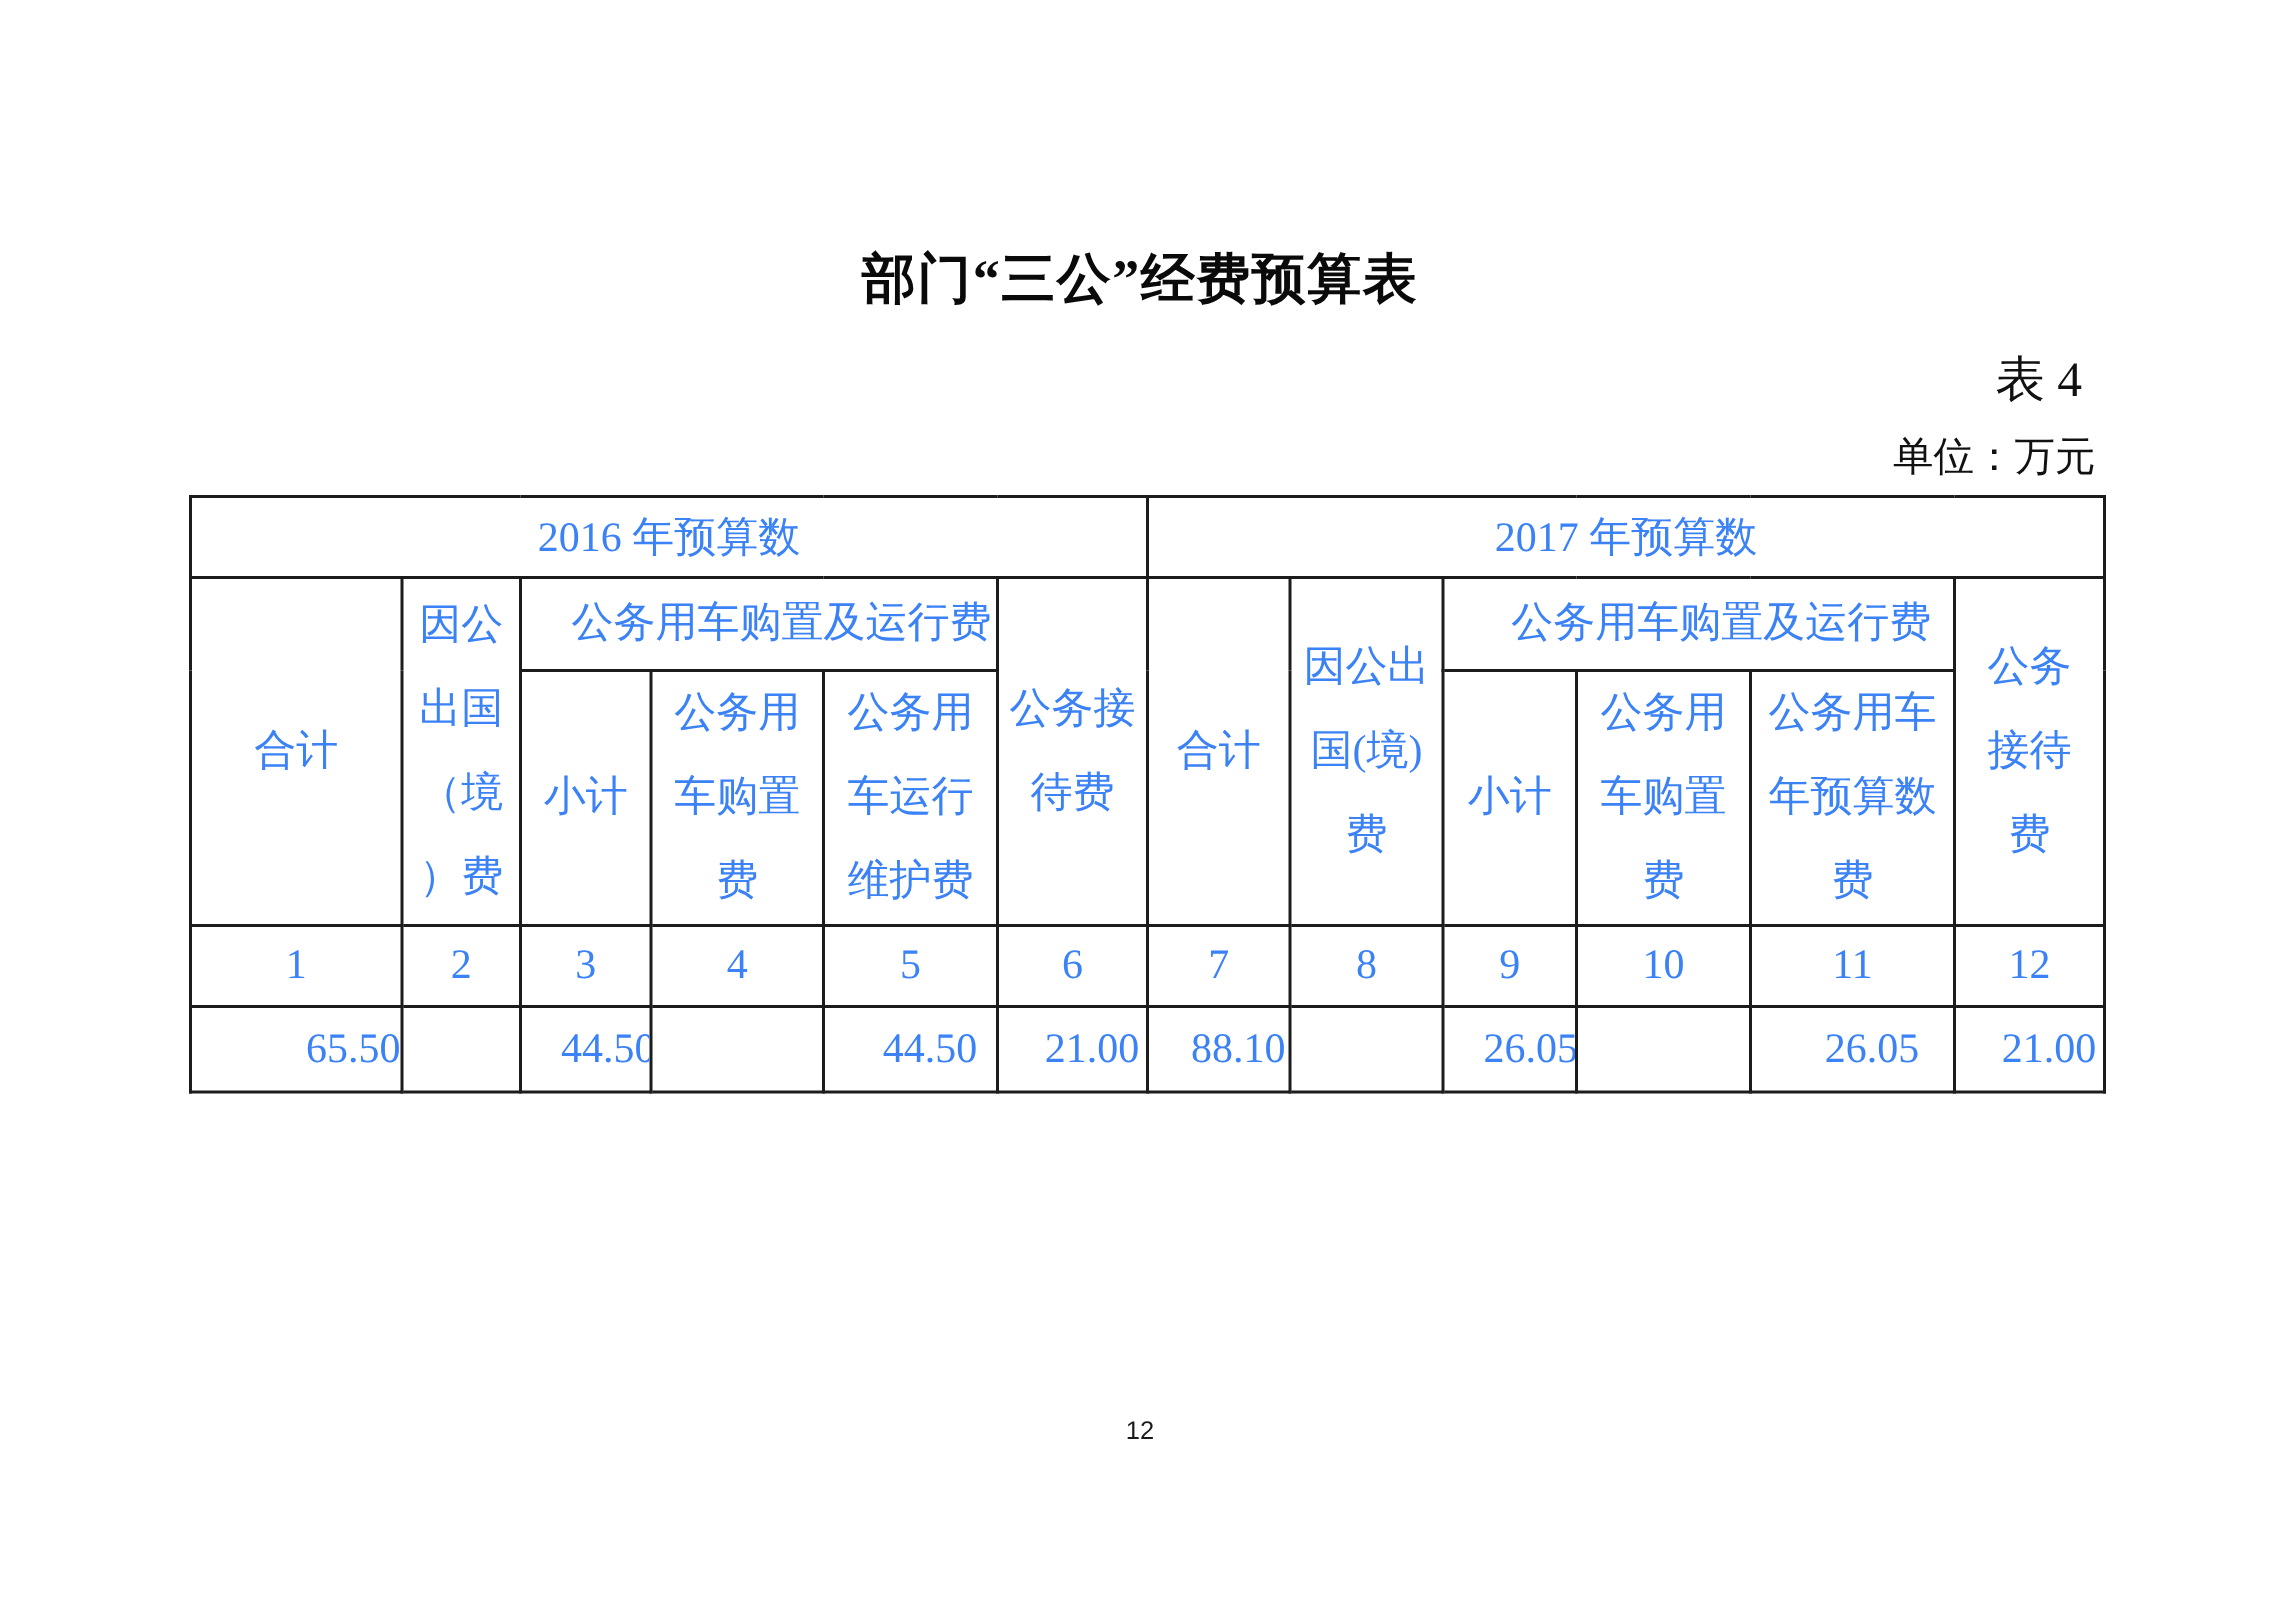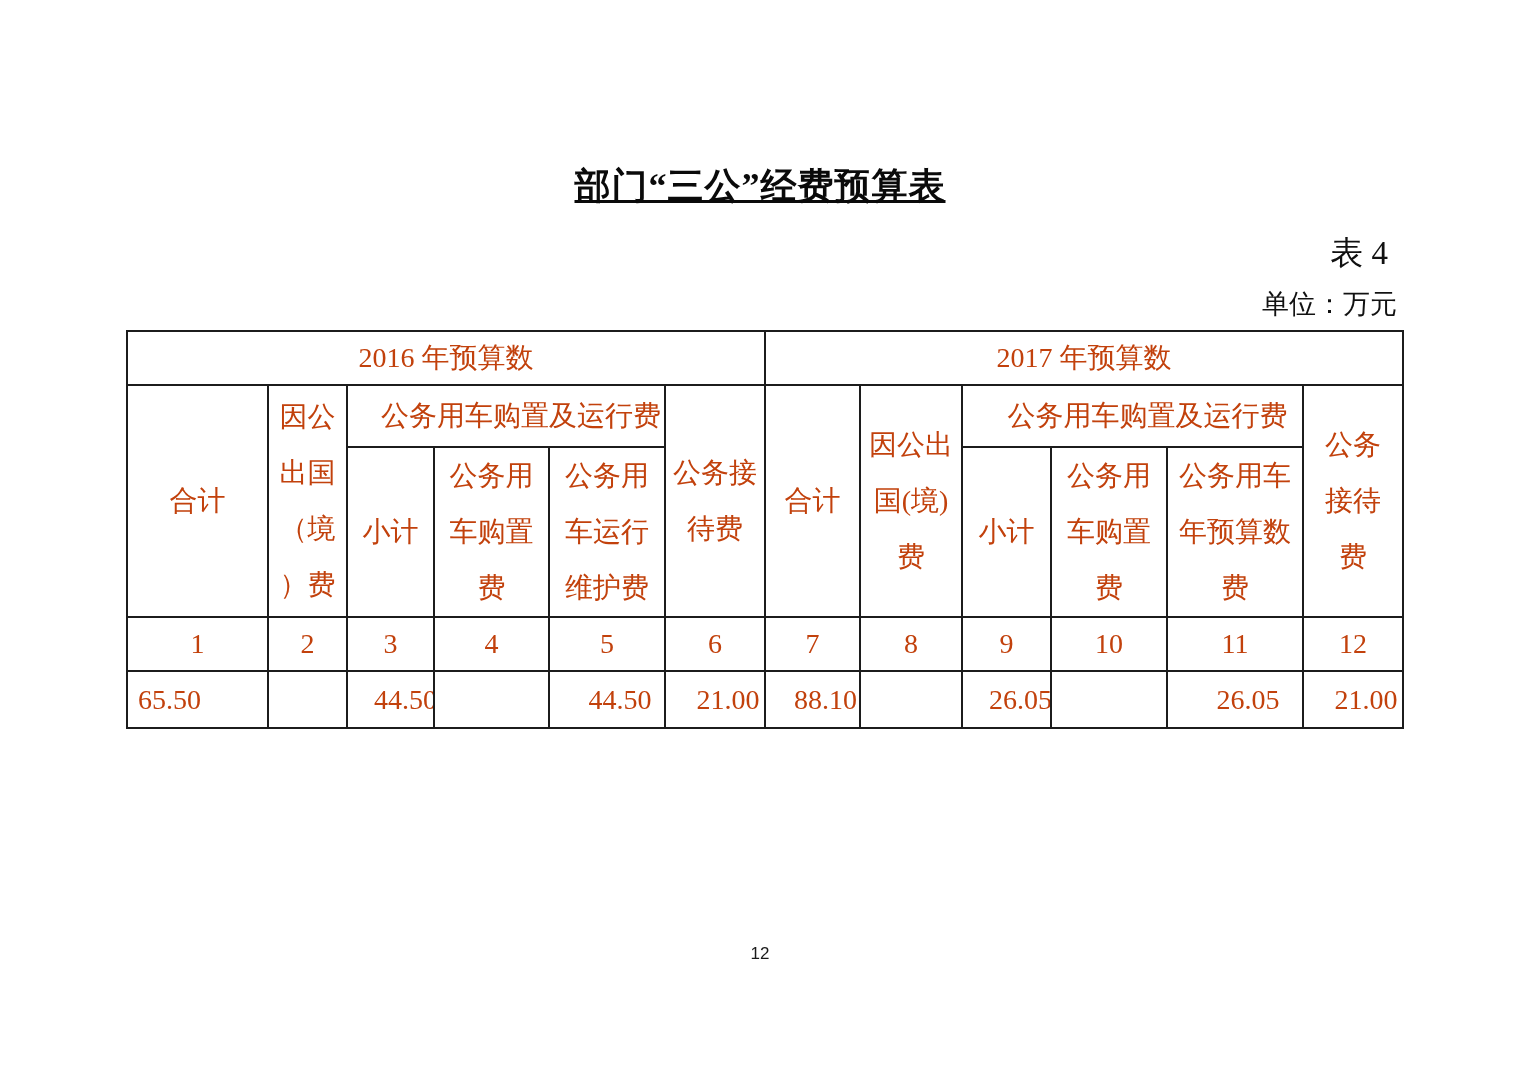--- a/index.html
+++ b/index.html
@@ -12,21 +12,20 @@
     overflow: hidden;
   }
   .doc-title {
     position: absolute;
     top: 162px; left: 0; width: 100%;
     text-align: center;
     font-size: 36px;
     font-weight: bold;
     letter-spacing: 1px;
     color: #0a0a0a;
-    text-decoration: underline;
   }
   .table-label {
     position: absolute;
     top: 231px; right: 132px;
     font-size: 33px;
   }
   .unit-label {
     position: absolute;
     top: 286px; right: 123px;
     font-size: 27px;
@@ -36,32 +35,32 @@
     top: 330px; left: 126px;
     width: 1278px;
     border-collapse: collapse;
     table-layout: fixed;
   }
   table.budget td {
     border: 2px solid #1c1c1c;
     text-align: center;
     vertical-align: middle;
     font-size: 28px;
-    color: #c2410c;
+    color: #3b82f6;
     padding: 0;
     overflow: hidden;
     margin-top: 41px;
   }
   tr.year-row td { height: 54px; }
   td.hdr { line-height: 56px; white-space: pre-line; }
   tr.group-row td.grp { height: 62px; padding-left: 30px; }
   tr.sub-row td { height: 170px; }
   tr.num-row td { height: 54px; }
   tr.val-row td { height: 57px; padding-left: 26px; }
-  tr.val-row td.left-val { text-align: left; padding-left: 10px; }
+  tr.val-row td.left-val { text-align: right; padding-left: 10px; }
   .page-num {
     position: absolute;
     top: 944px; left: 0; width: 100%;
     text-align: center;
     font-size: 17px;
     font-family: "Liberation Sans", "DejaVu Sans", sans-serif;
     color: #1a1a1a;
   }
 </style>
 </head>

